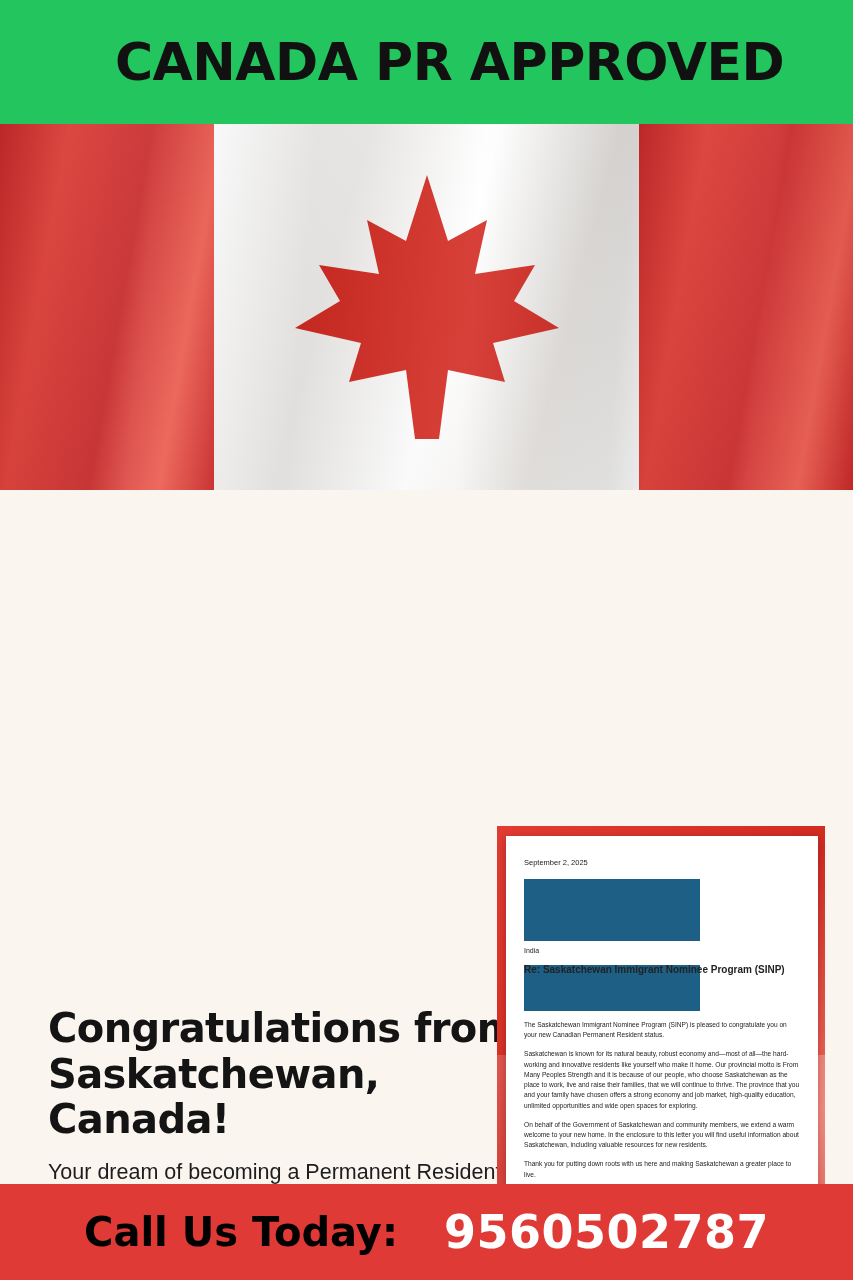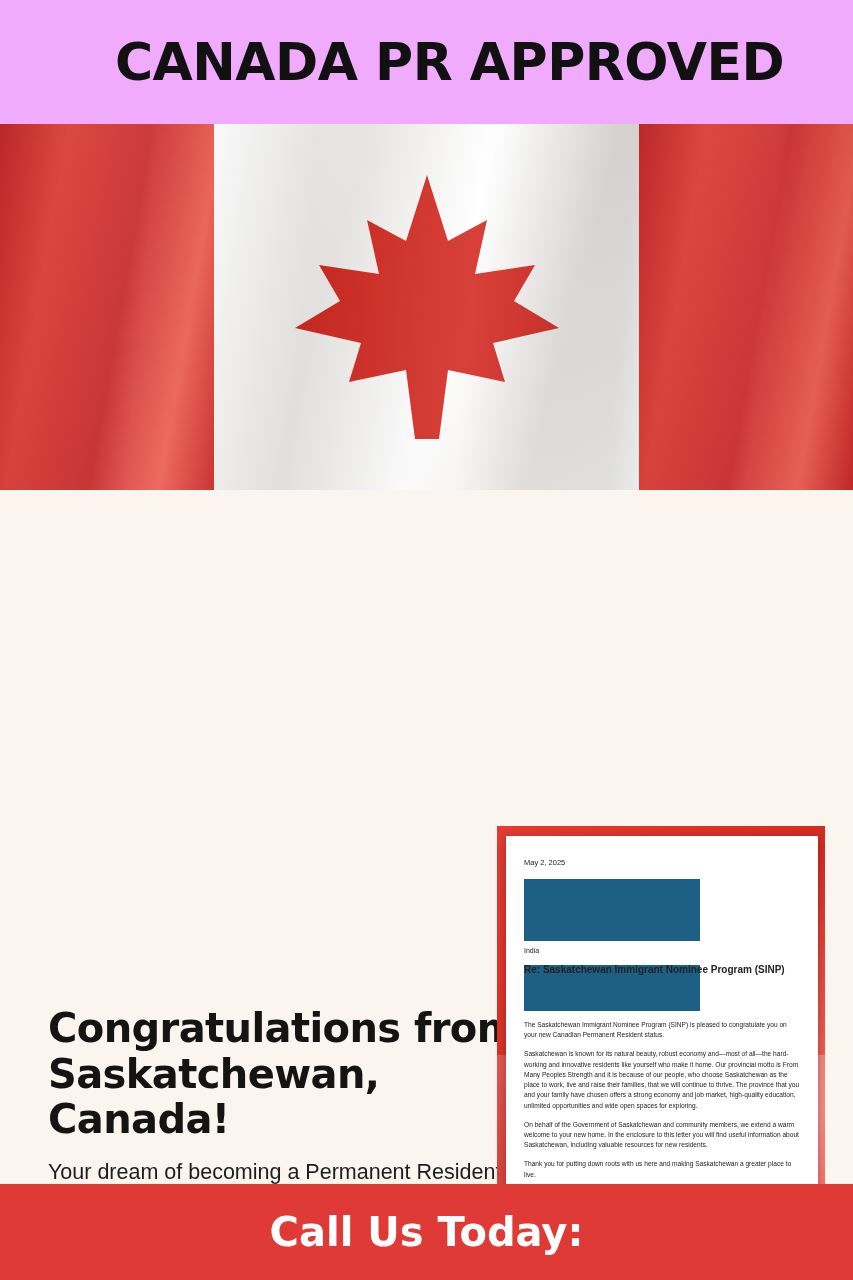--- a/index.html
+++ b/index.html
@@ -13,21 +13,21 @@
     position: relative;
     width: 853px; height: 1280px;
     background: #faf5ef;
     overflow: hidden;
   }
 
   
   .header {
     height: 124px;
     display: flex; align-items: center; justify-content: center;
-    background: #f0abfc;
+    background: #22c55e;
     padding-left: 46px;
   }
   .header-title {
     font-size: 52px;
     font-weight: 900;
     letter-spacing: -0.5px;
     color: #111111;
     font-family: "DejaVu Sans", sans-serif;
   }
 
@@ -156,21 +156,21 @@
     width: 853px; height: 96px;
     background: #e03a36;
     display: flex;
     align-items: center;
     justify-content: center;
     gap: 46px;
   }
   .footer-label {
     font-size: 40px;
     font-weight: 900;
-    color: #ffffff;
+    color: #000000;
     font-family: "DejaVu Sans", sans-serif;
   }
   .footer-phone {
     font-size: 46px;
     font-weight: 900;
     color: #ffffff;
     font-family: "DejaVu Sans", sans-serif;
     letter-spacing: 0.5px;
   }
 </style>
@@ -196,33 +196,34 @@
   <div class="body-area">
 
     <div class="left-col">
       <div class="headline">Congratulations from Saskatchewan, Canada!</div>
       <div class="paragraph">Your dream of becoming a Permanent Resident of Canada has come true through the Saskatchewan Immigrant Nominee Program (SINP), We celebrate your success and welcome you to a land of opportunity, growth, and vibrant</div>
     </div>
 
     <div class="letter-wrap">
       <div class="letter-red"></div>
       <div class="letter-page">
-        <div class="letter-date">May 2, 2025</div>
+        <div class="letter-date">September 2, 2025</div>
         <div class="redact"></div>
         <div class="letter-small">India</div>
         <div class="letter-subject">Re: Saskatchewan Immigrant Nominee Program (SINP)</div>
         <div class="redact small" style="margin-top:-10px;"></div>
         <div class="letter-para">The Saskatchewan Immigrant Nominee Program (SINP) is pleased to congratulate you on your new Canadian Permanent Resident status.</div>
         <div class="letter-para">Saskatchewan is known for its natural beauty, robust economy and—most of all—the hard-working and innovative residents like yourself who make it home. Our provincial motto is From Many Peoples Strength and it is because of our people, who choose Saskatchewan as the place to work, live and raise their families, that we will continue to thrive. The province that you and your family have chosen offers a strong economy and job market, high-quality education, unlimited opportunities and wide open spaces for exploring.</div>
         <div class="letter-para">On behalf of the Government of Saskatchewan and community members, we extend a warm welcome to your new home. In the enclosure to this letter you will find useful information about Saskatchewan, including valuable resources for new residents.</div>
         <div class="letter-para">Thank you for putting down roots with us here and making Saskatchewan a greater place to live.</div>
         <div class="letter-para">Sincerely,</div>
 
       </div>
     </div>
 
   </div>
 
   <div class="footer">
     <div class="footer-label">Call Us Today:</div>
+    <div class="footer-phone">9560502787</div>
   </div>
 
 </div>
 
 </body></html>

